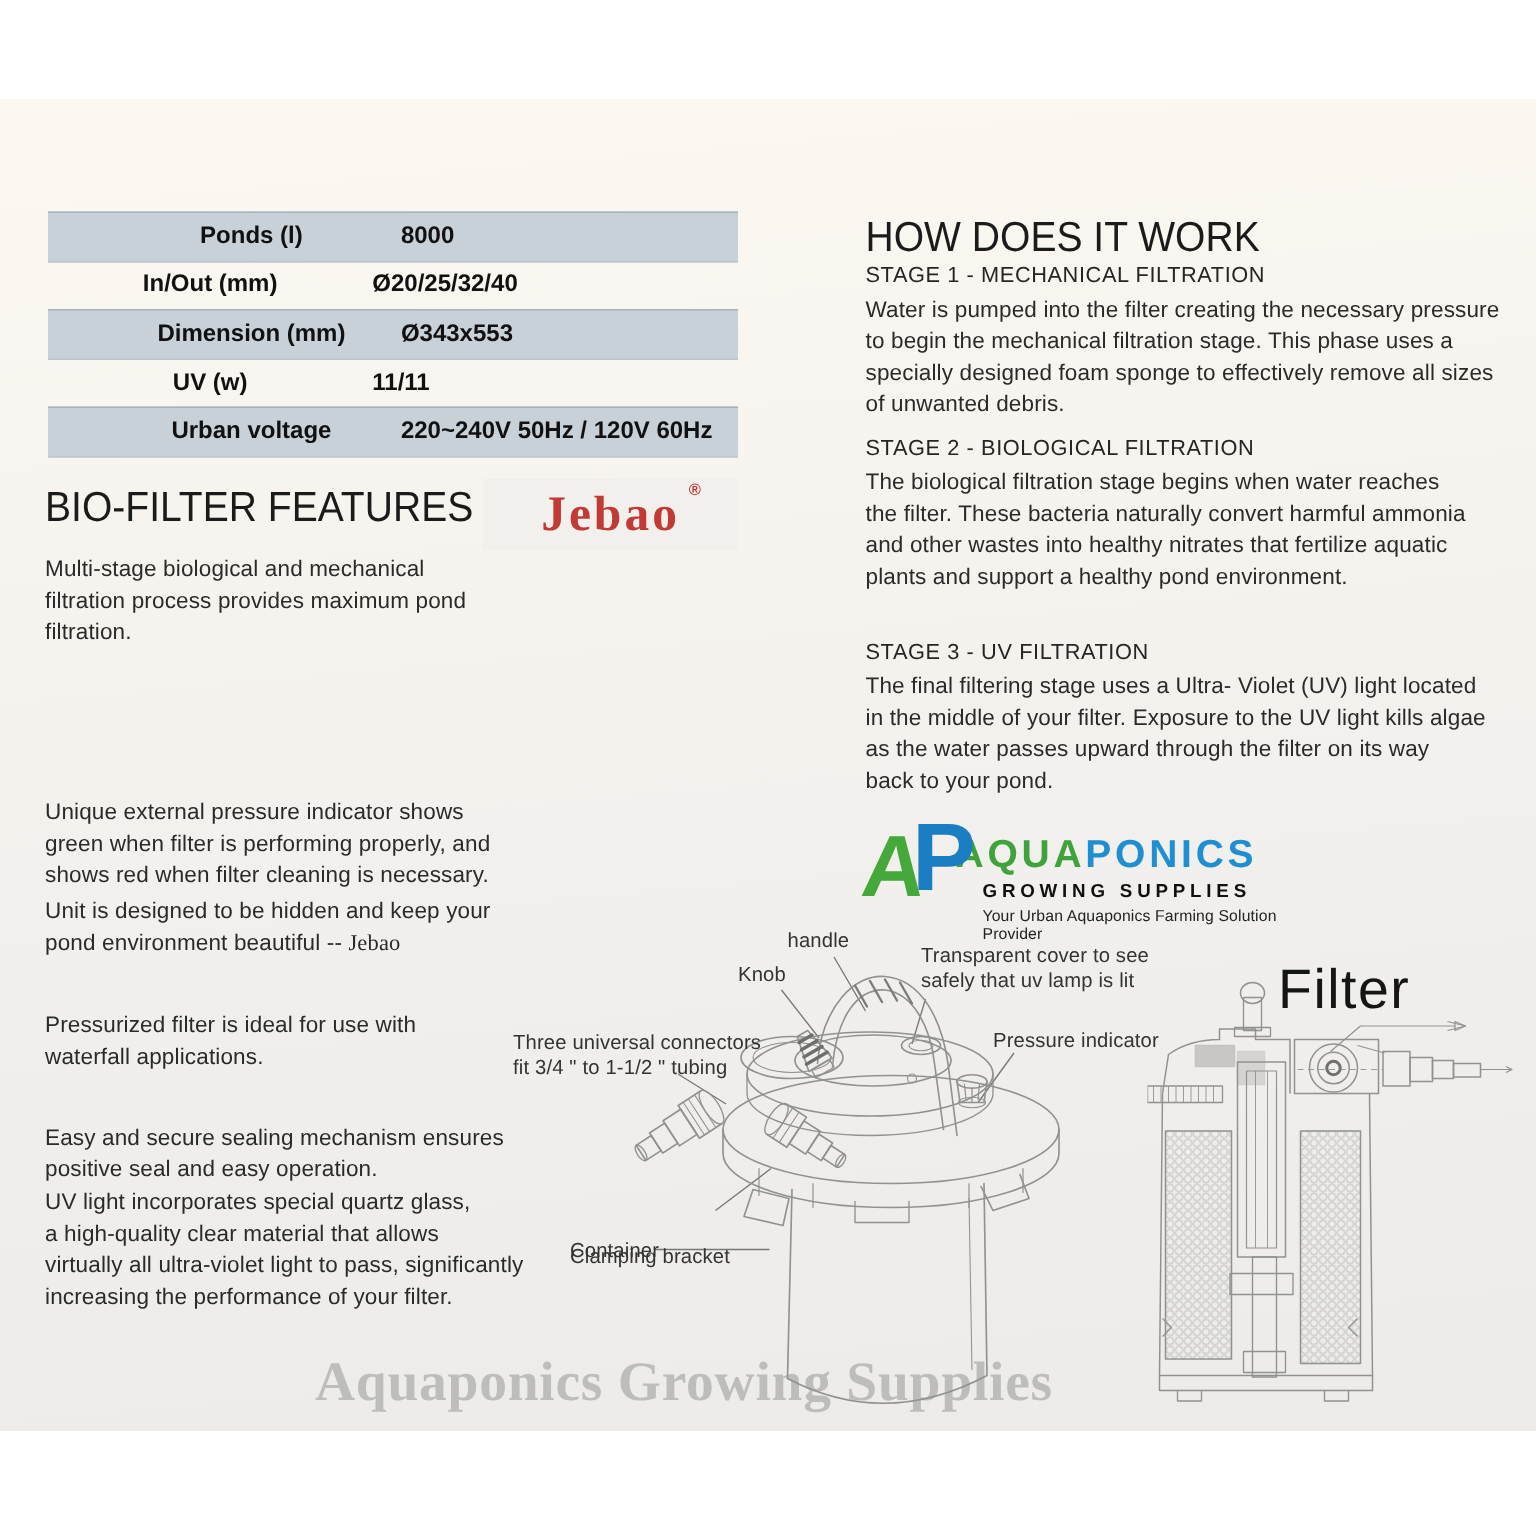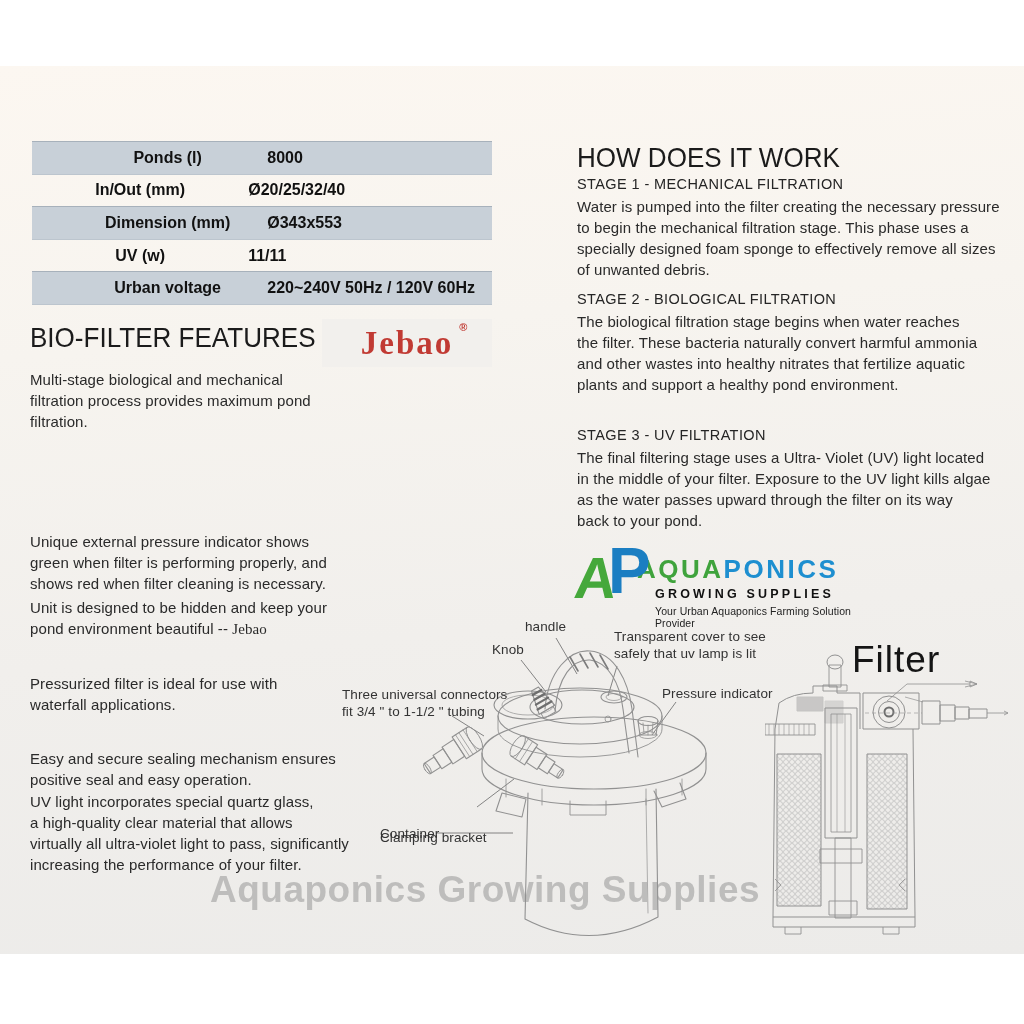--- a/index.html
+++ b/index.html
@@ -47,22 +47,22 @@
   .ap-name .g{color:#3fa33c;}
   .ap-name .b{color:#1e8fd0;}
   .ap-sub{font-size:12.5px;font-weight:bold;letter-spacing:3.2px;color:#101010;margin-top:2px;margin-left:18px;}
   .ap-tag{font-size:10.5px;color:#222;margin-top:4px;margin-left:18px;letter-spacing:0.1px;}
 
   
   .dlabel{position:absolute;font-size:13.5px;line-height:16.5px;color:#333;letter-spacing:0.1px;}
   .filter-title{position:absolute;left:820px;top:573px;font-size:37px;color:#151515;letter-spacing:1px;margin-left:32px;}
 
   
-  .watermark{position:absolute;left:210px;top:803px;font-size:37px;font-weight:bold;color:#8f8f8f;
-             opacity:0.5;letter-spacing:0.5px;white-space:nowrap;z-index:1;}
+  .watermark{position:absolute;left:210px;top:834px;font-size:37px;font-weight:bold;color:#8f8f8f;
+             opacity:0.5;letter-spacing:0.5px;white-space:nowrap;z-index:1;font-family:Liberation Serif, serif;}
 
   svg.layer{position:absolute;z-index:2;}
   .dlabel{z-index:3;}
 </style>
 </head>
 <body>
 
 <div class="page">
   <div class="photo">
 

